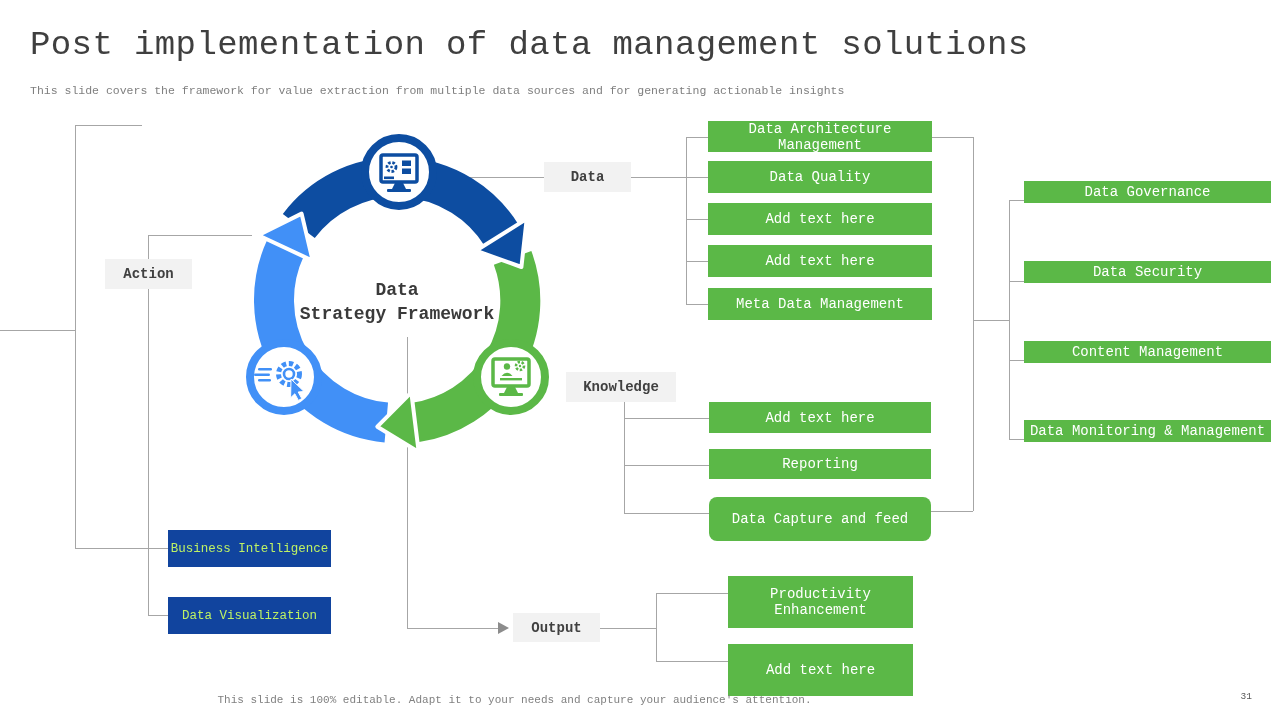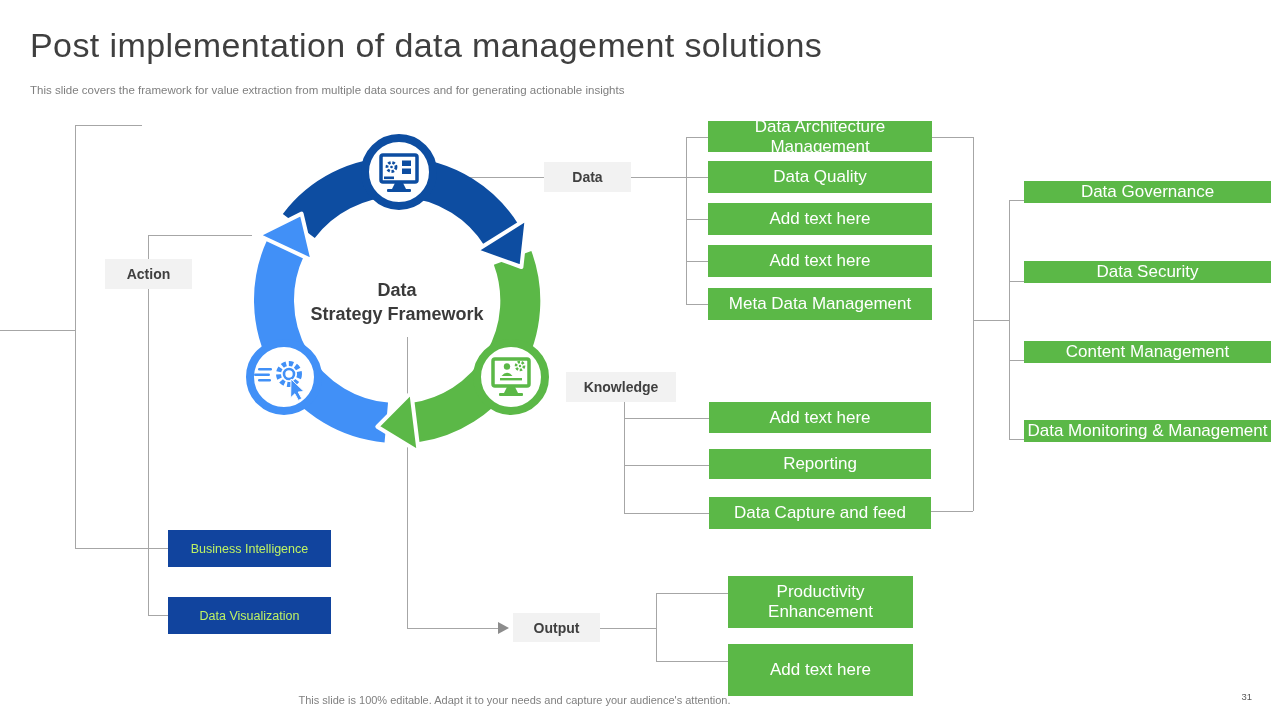--- a/index.html
+++ b/index.html
@@ -1,38 +1,38 @@
 <!DOCTYPE html>
 <html><head>
 <meta charset="utf-8">
 <style>
   html,body{margin:0;padding:0;background:#e8e8e8;}
   .slide{
     position:relative;width:1280px;height:720px;background:#ffffff;
-    font-family:Liberation Sans, sans-serif;overflow:hidden;margin:0 auto;
+    font-family:Liberation Mono, monospace;overflow:hidden;margin:0 auto;
   }
   .title{
     position:absolute;left:30px;top:26px;width:1100px;
     font-size:34px;font-weight:400;color:#3f3f3f;letter-spacing:.4px;
   }
   .subtitle{
     position:absolute;left:30px;top:84px;width:900px;
     font-size:11.5px;color:#7f7f7f;
   }
   .hline,.vline{position:absolute;background:#a6a6a6;}
   .hline{height:1px;}
   .vline{width:1px;}
   .lbl{
     position:absolute;background:#f2f2f2;color:#404040;
     font-size:14px;font-weight:bold;
     display:flex;align-items:center;justify-content:center;
   }
   .gbox{
     position:absolute;left:708px;width:224px;height:31px;background:#5bb847;
-    color:#ffffff;font-size:17px;
+    color:#ffffff;font-size:14px;
     display:flex;align-items:center;justify-content:center;text-align:center;
   }
   .gbox2{left:1024px;width:247px;height:22px;}
   .gbox3{left:709px;width:222px;}
   .gbox4{left:728px;width:185px;height:52px;}
   .bbox{
     position:absolute;left:168px;width:163px;height:37px;background:#11449e;
     color:#bef264;font-size:12.5px;
     display:flex;align-items:center;justify-content:center;text-align:center;
   }
@@ -162,21 +162,21 @@
   <div class="gbox" style="top:245px;height:32px;">Add text here</div>
   <div class="gbox" style="top:288px;height:32px;">Meta Data Management</div>
 
   <div class="gbox gbox2" style="top:181px;">Data Governance</div>
   <div class="gbox gbox2" style="top:261px;">Data Security</div>
   <div class="gbox gbox2" style="top:341px;">Content Management</div>
   <div class="gbox gbox2" style="top:420px;">Data Monitoring &amp; Management</div>
 
   <div class="gbox gbox3" style="top:402px;">Add text here</div>
   <div class="gbox gbox3" style="top:449px;height:30px;">Reporting</div>
-  <div class="gbox gbox3" style="top:497px;height:32px;">Data Capture and feed</div>
+  <div class="gbox gbox3" style="top:497px;height:44px;border-radius:8px;">Data Capture and feed</div>
 
   <div class="gbox gbox4" style="top:576px;">Productivity Enhancement</div>
   <div class="gbox gbox4" style="top:644px;">Add text here</div>
 
   <div class="bbox" style="top:530px;">Business Intelligence</div>
   <div class="bbox" style="top:597px;">Data Visualization</div>
 
   <div class="footer">This slide is 100% editable. Adapt it to your needs and capture your audience's attention.</div>
   <div class="pagenum">31</div>
 

